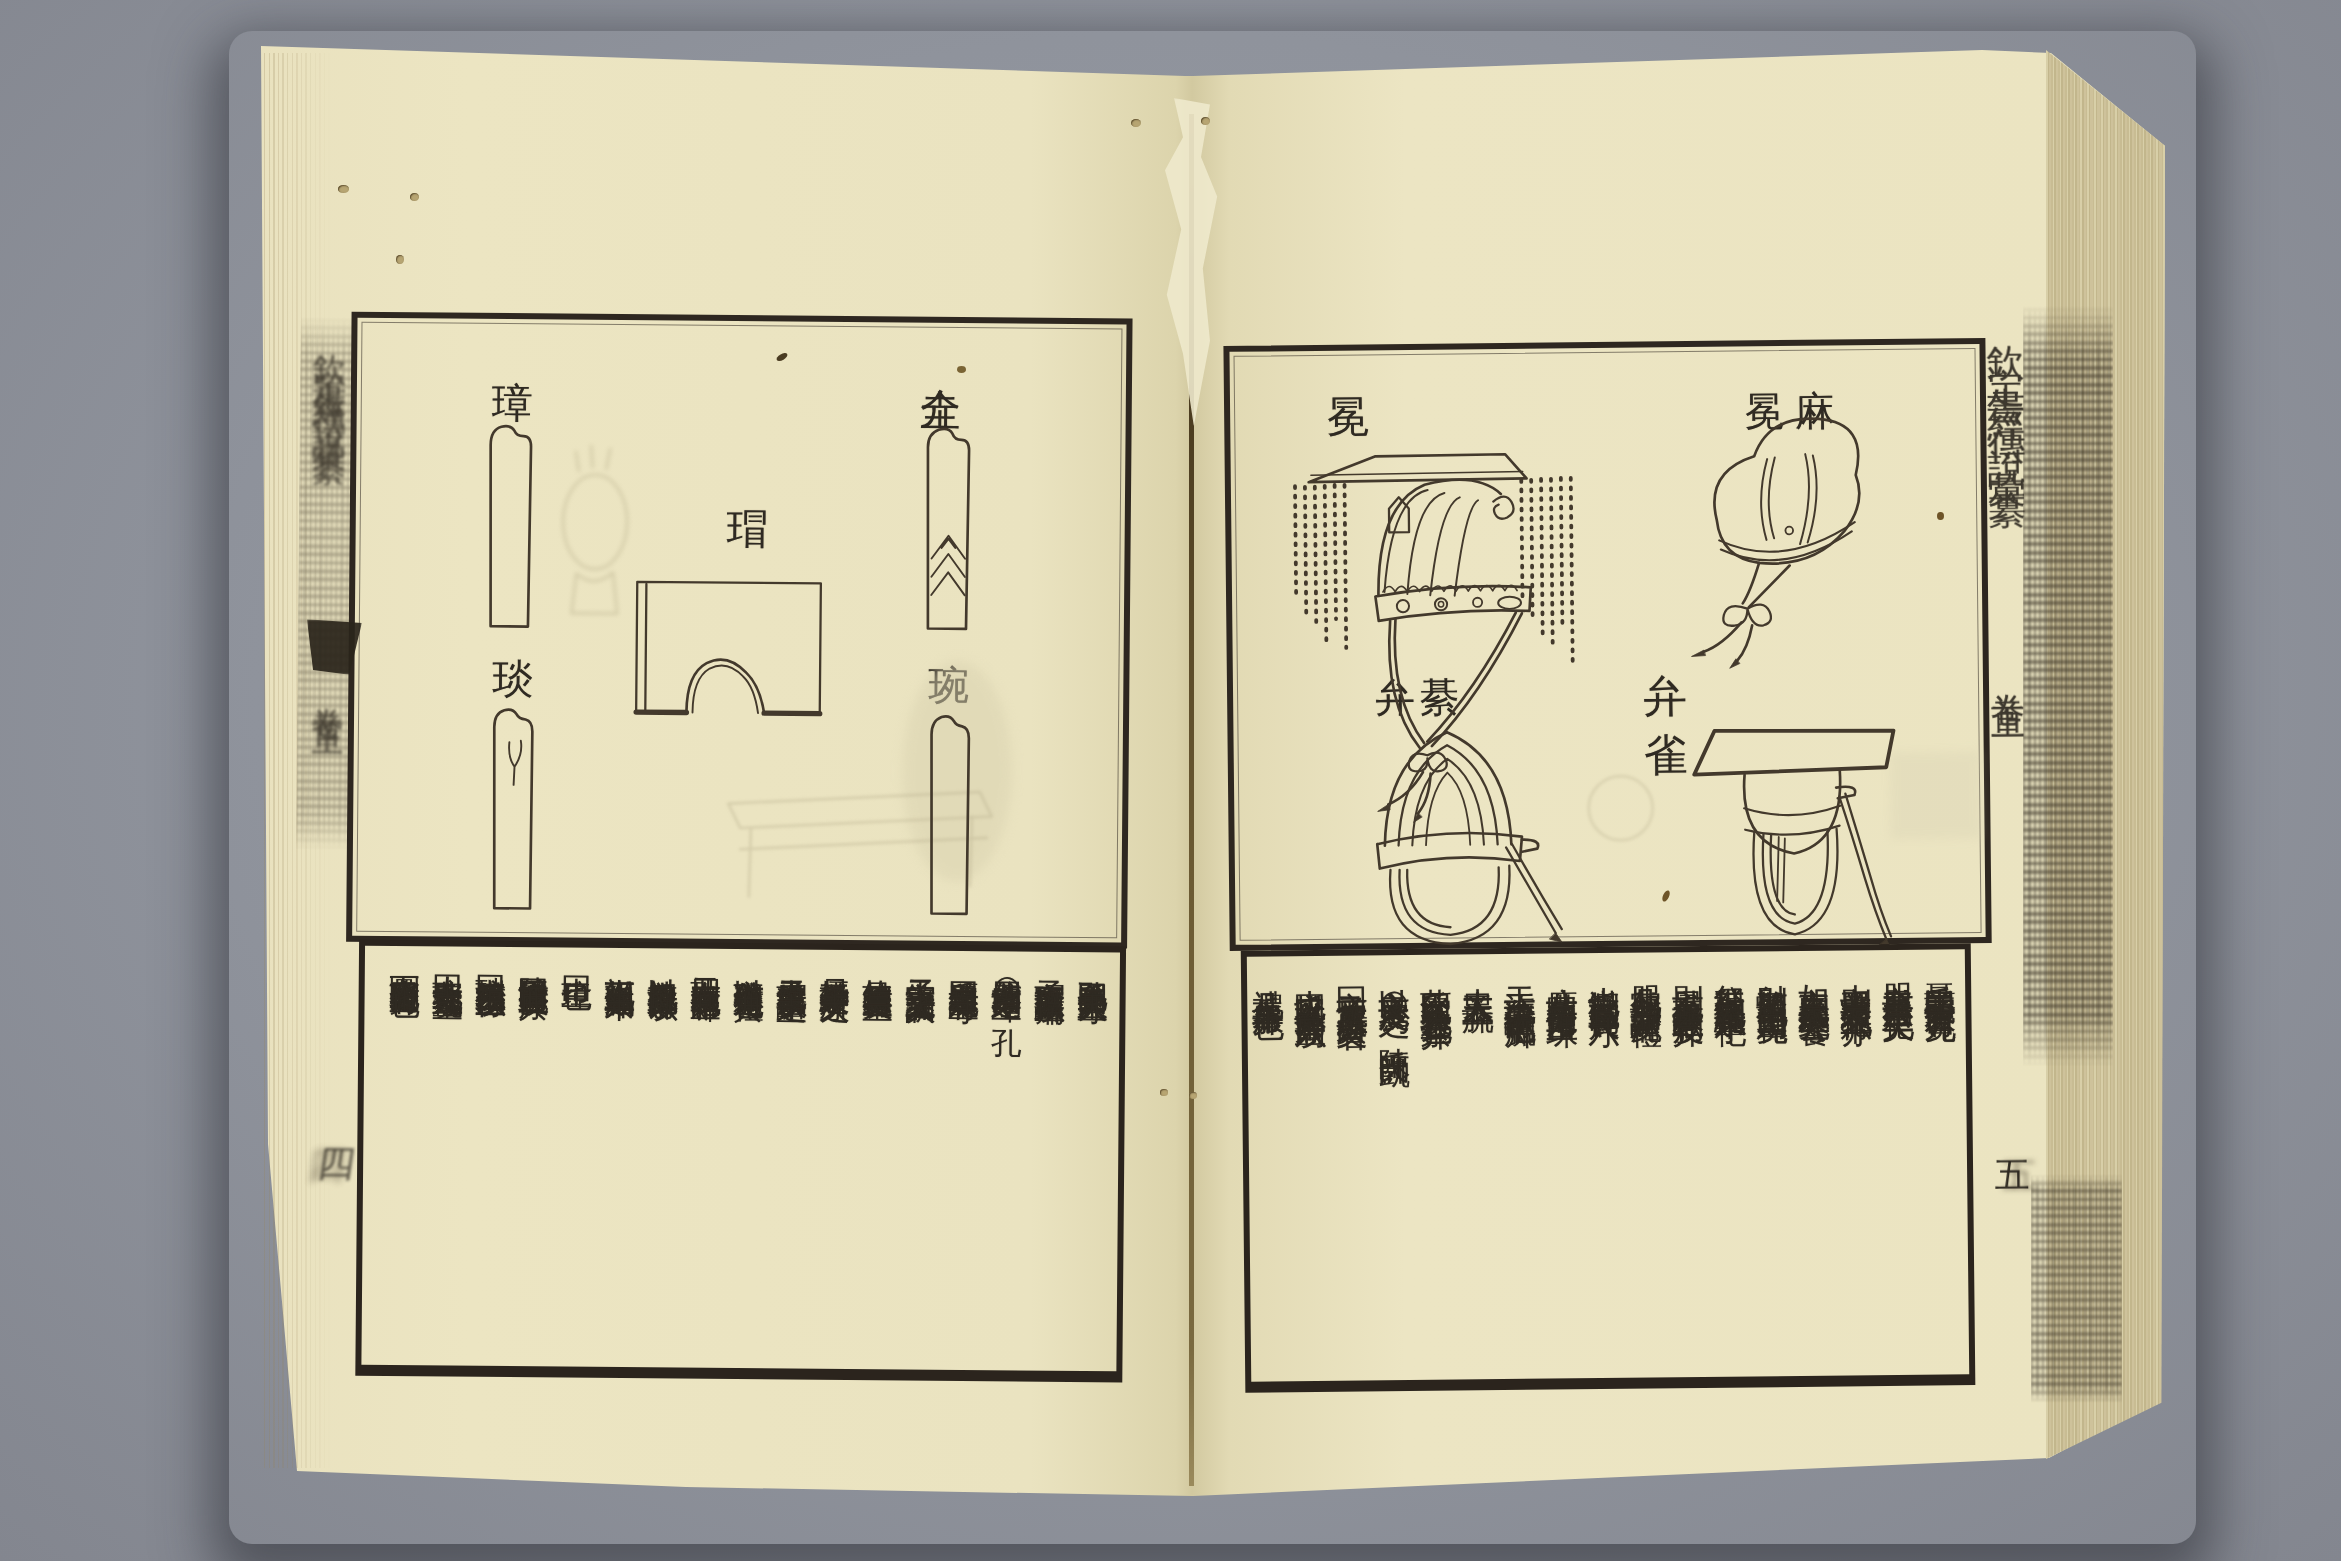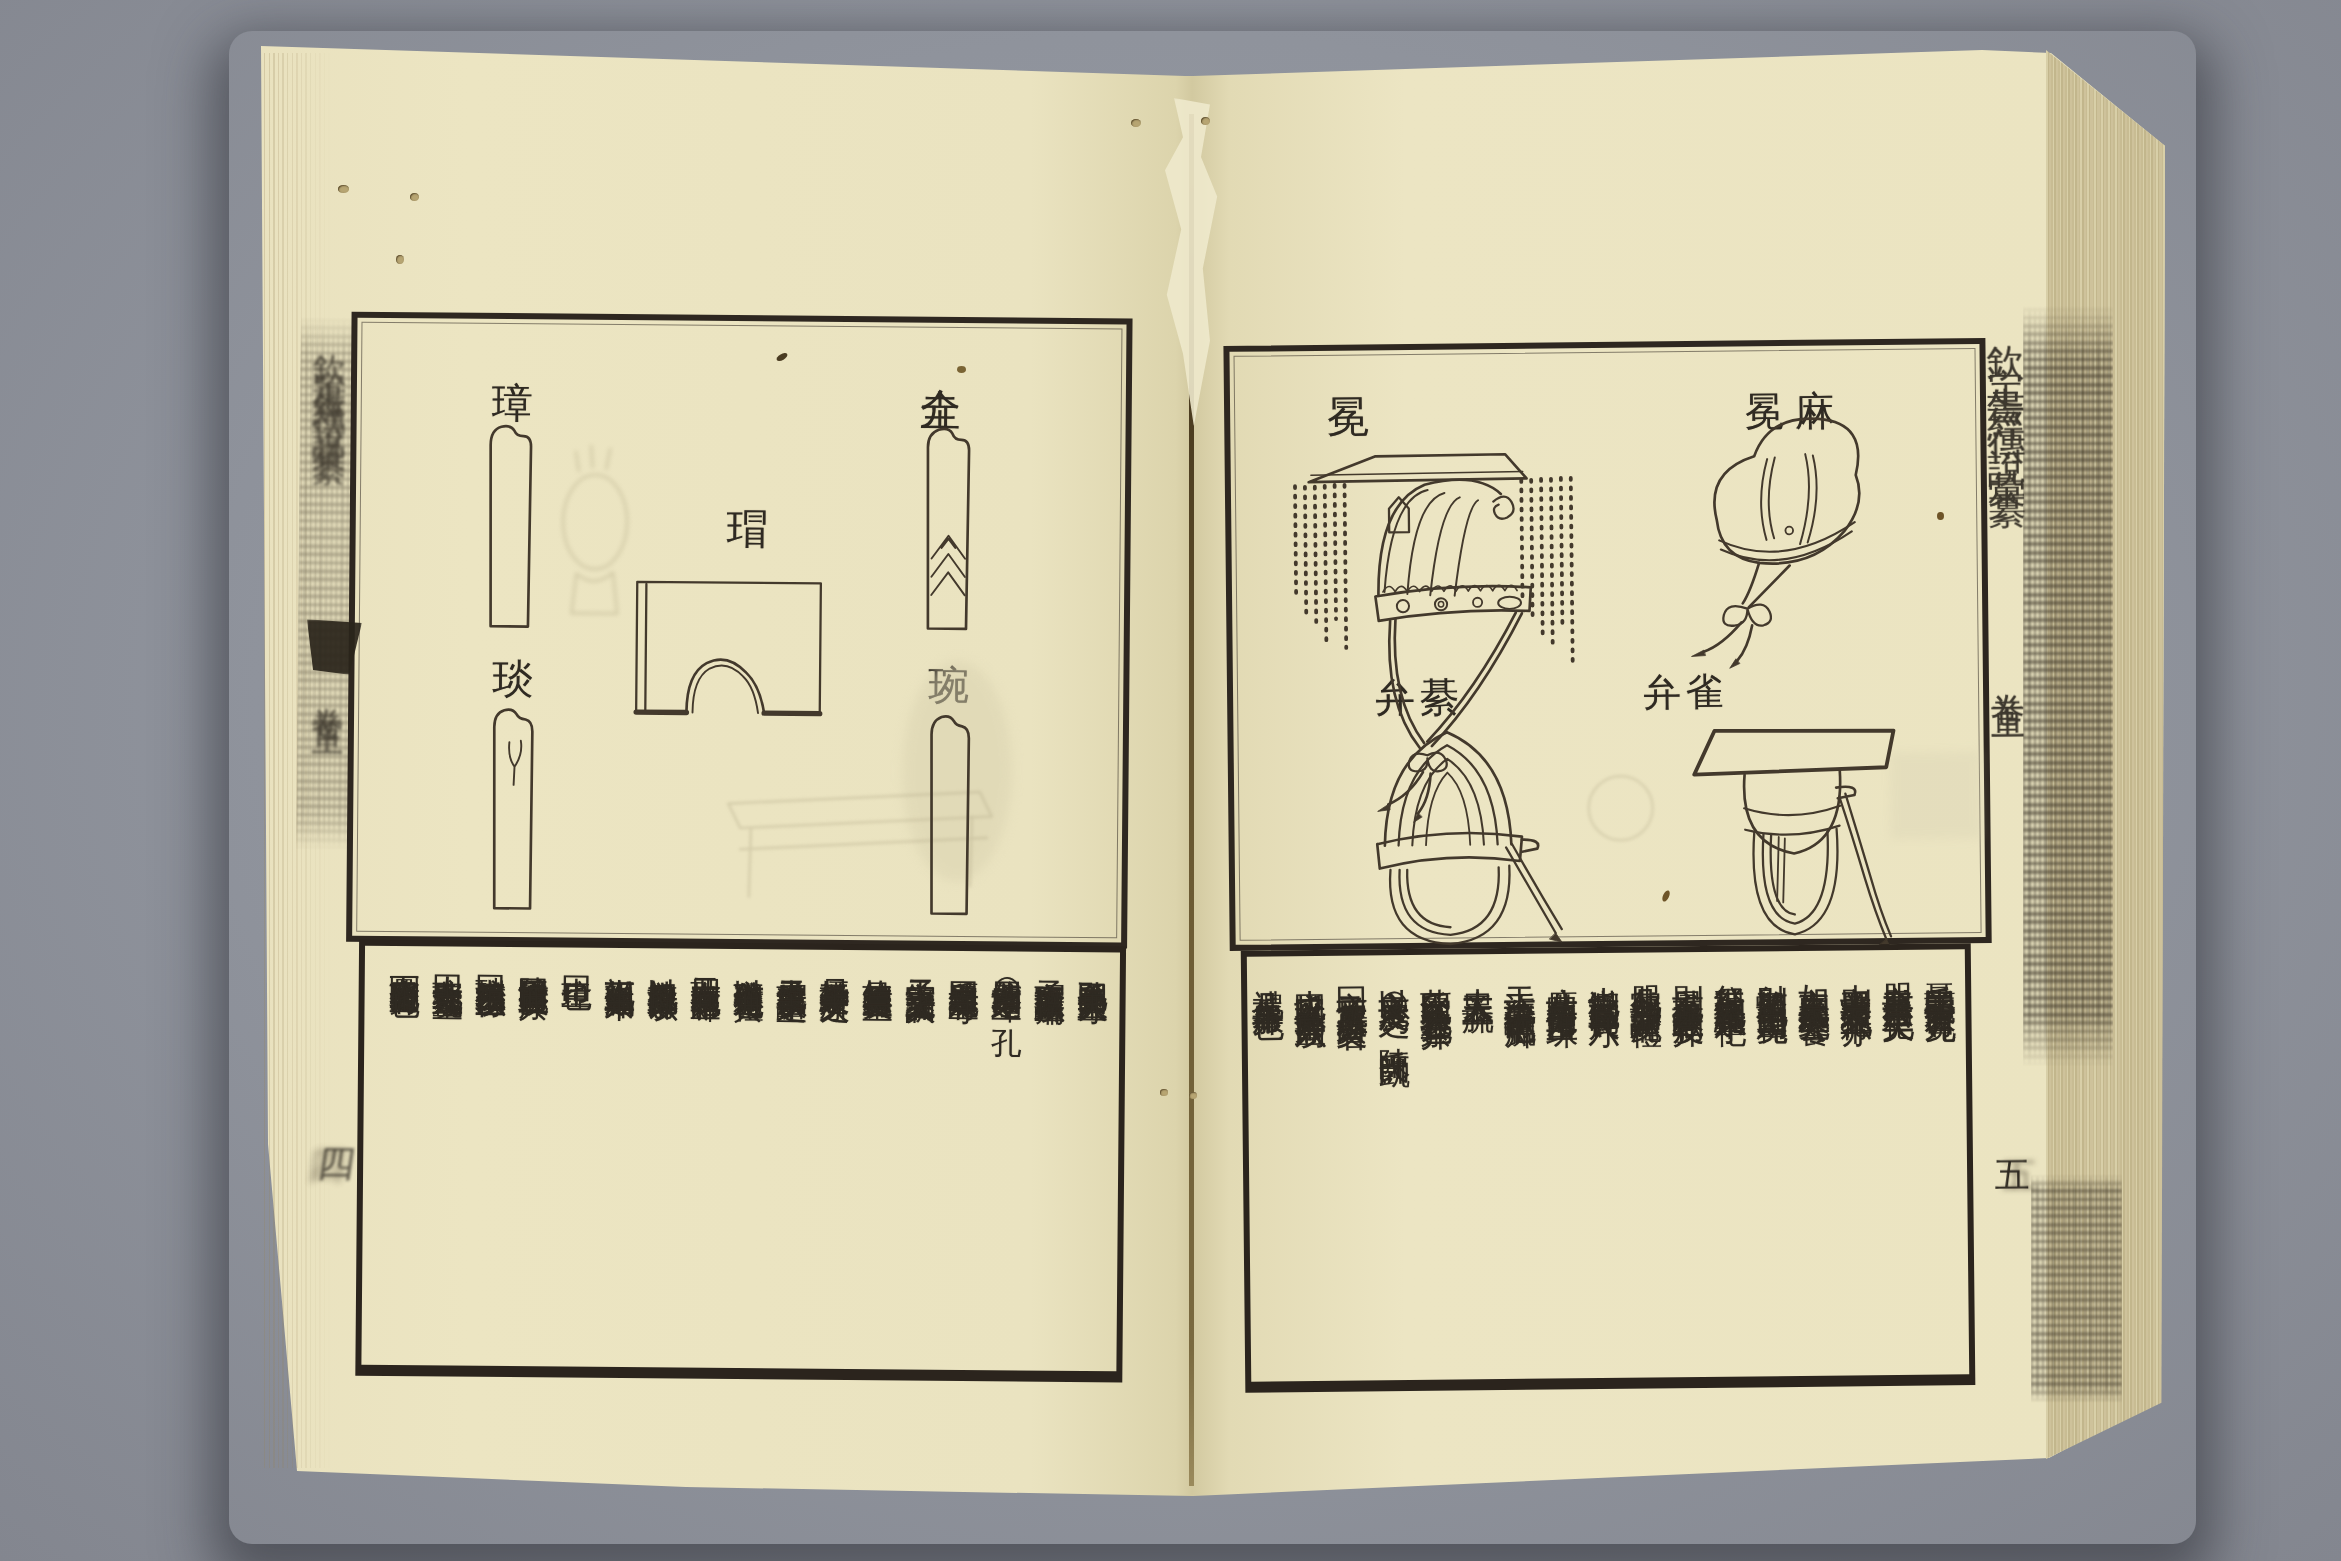--- a/index.html
+++ b/index.html
@@ -148,21 +148,21 @@
     <div class="abs edge-smudge" style="left:296px;top:320px;width:53px;height:534px;opacity:.45;"></div>
   </div>
 
   <div class="abs" style="left:0;top:0;width:2342px;height:1561px;transform:rotate(-.6deg);transform-origin:1601px 877px;">
 
     <div class="abs frame" style="left:1229px;top:342px;width:762px;height:605px;"></div>
 
     <div class="abs plate-label" style="left:1331px;top:386px;font-size:43px;">冕</div>
     <div class="abs plate-label" style="left:1749px;top:386px;width:107px;font-size:40px;letter-spacing:10.7px;">冕麻</div>
     <div class="abs plate-label" style="left:1377px;top:668px;width:99px;font-size:40px;letter-spacing:4.6px;">弁綦</div>
-    <div class="abs plate-label" style="left:1645px;top:668px;width:91px;font-size:38px;letter-spacing:4.6px;">弁雀</div>
+    <div class="abs plate-label" style="left:1645px;top:668px;width:91px;font-size:44px;letter-spacing:4.6px;">弁雀</div>
 
     <svg class="abs" style="left:1229px;top:342px;" width="762" height="605" viewBox="0 0 1000 794" fill="none" stroke="#43392c" stroke-width="3.5" stroke-linecap="round" stroke-linejoin="round">
 
       <circle cx="515" cy="612" r="42" stroke="#b0a786" opacity=".3" style="filter:blur(2px);"></circle>
       <rect x="868" y="542" width="120" height="115" fill="#d6d0b2" stroke="none" opacity=".3" style="filter:blur(6px);"></rect>
 
       <g>
         <path d="M110,180 L396,178 L368,146 L198,147 Z"></path>
         <path d="M113,171 L391,169" stroke-width="2"></path>
         <g stroke-width="5" stroke-dasharray="2.5 10">

